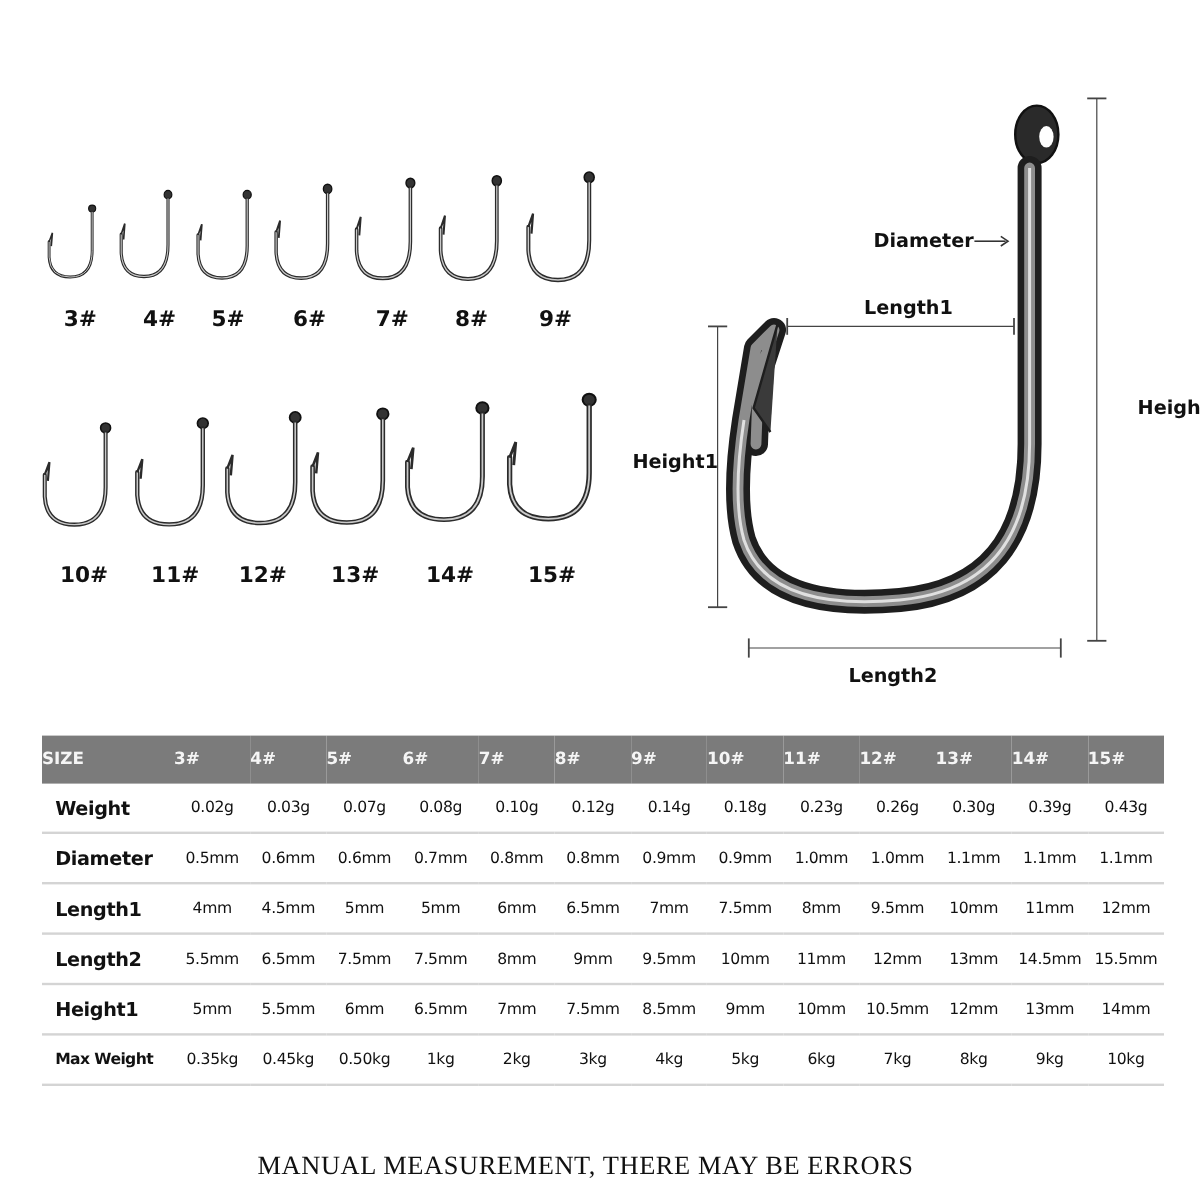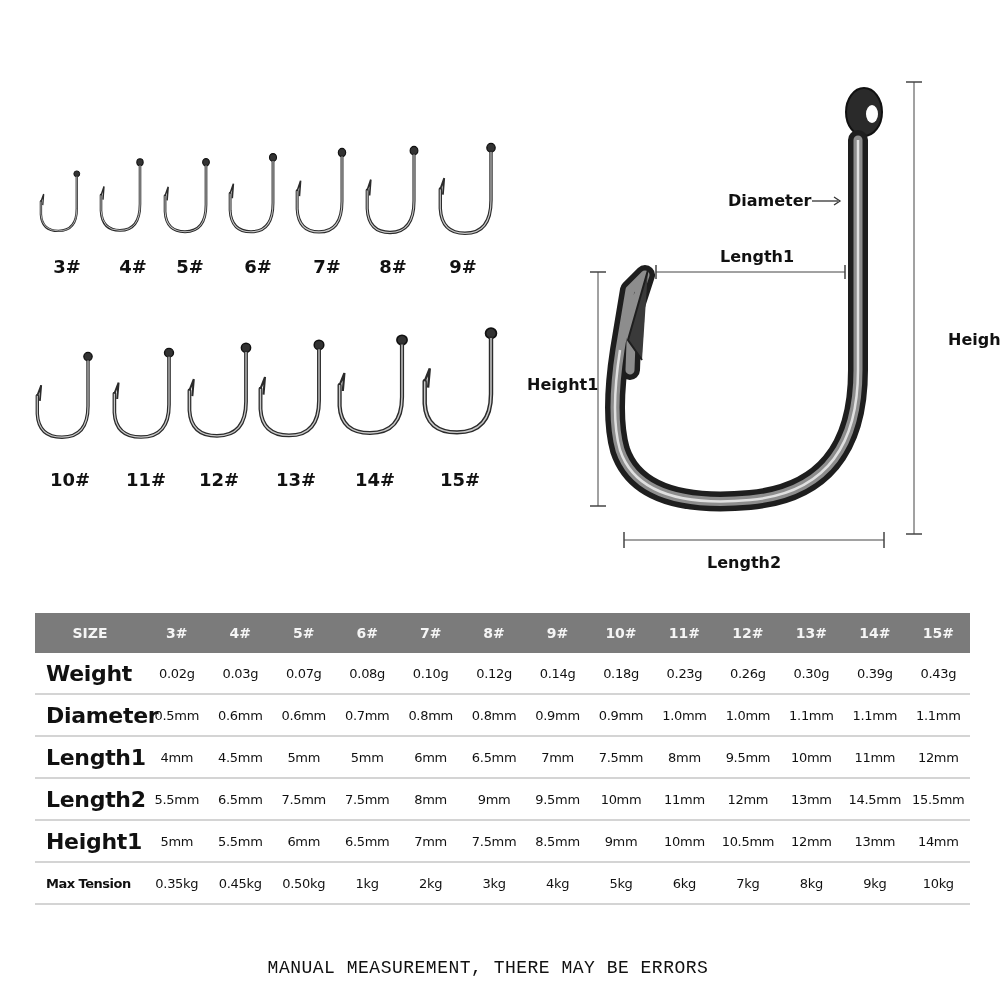--- a/index.html
+++ b/index.html
@@ -1,26 +1,26 @@
 <!DOCTYPE html>
 <html><head>
 <meta charset="utf-8">
 <style>
   html, body { margin:0; padding:0; background:#ffffff; }
   body { width:1000px; height:1000px; position:relative; overflow:hidden; font-family:"DejaVu Sans", sans-serif; color:#1a1a1a; }
   .abs { position:absolute; }
   .hook-label { position:absolute; font-weight:bold; font-size:18px; color:#111; text-align:center; width:50px; }
   .diag-label { position:absolute; font-weight:bold; font-size:16px; color:#111; white-space:nowrap; }
   table.spec { position:absolute; left:35px; top:613px; width:935px; border-collapse:collapse; table-layout:fixed; }
-  table.spec th { background:#7b7b7b; color:#f5f5f5; font-weight:bold; font-size:14px; height:40px; text-align:center; padding:0; }
+  table.spec th { background:#7b7b7b; color:#f5f5f5; font-weight:bold; font-size:14px; height:40px; text-align:left; padding:0; }
   table.spec td { height:40px; text-align:center; font-size:13px; color:#111; border-bottom:2px solid #d4d4d4; padding:0; white-space:nowrap; letter-spacing:-0.3px; }
-  table.spec td.rowhead { text-align:left; font-weight:bold; font-size:22px; padding-left:11px; }
+  table.spec td.rowhead { text-align:left; font-weight:bold; font-size:16px; padding-left:11px; }
   table.spec td.rowhead.small { font-size:13px; letter-spacing:-0.5px; }
   table.spec tr.tension td:not(.rowhead) { font-weight:normal; }
-  .footer-note { position:absolute; top:958px; left:0; width:976px; text-align:center; font-family:Liberation Mono, monospace; font-size:18px; letter-spacing:0.5px; color:#111; }
+  .footer-note { position:absolute; top:958px; left:0; width:976px; text-align:center; font-family:Liberation Serif, serif; font-size:22px; letter-spacing:0.5px; color:#111; }
 </style>
 </head>
 <body>
 
 <svg class="abs" style="left:0;top:0" width="520" height="520">
   <defs>
     <g id="smallhook">
 
       <circle cx="40" cy="2" r="3.2" fill="#333" stroke="#111" stroke-width="1"></circle>
       <path d="M40 5 L40 40 Q40 64 20 64 Q2 64 1 46 L1 32" fill="none" stroke="#2b2b2b" stroke-width="2.6" stroke-linecap="round"></path>
@@ -221,21 +221,21 @@
         <td>7.5mm</td>
         <td>8.5mm</td>
         <td>9mm</td>
         <td>10mm</td>
         <td>10.5mm</td>
         <td>12mm</td>
         <td>13mm</td>
         <td>14mm</td>
       </tr>
       <tr class="tension">
-        <td class="rowhead small">Max Tension</td>
+        <td class="rowhead small">Max Weight</td>
         <td>0.35kg</td>
         <td>0.45kg</td>
         <td>0.50kg</td>
         <td>1kg</td>
         <td>2kg</td>
         <td>3kg</td>
         <td>4kg</td>
         <td>5kg</td>
         <td>6kg</td>
         <td>7kg</td>

